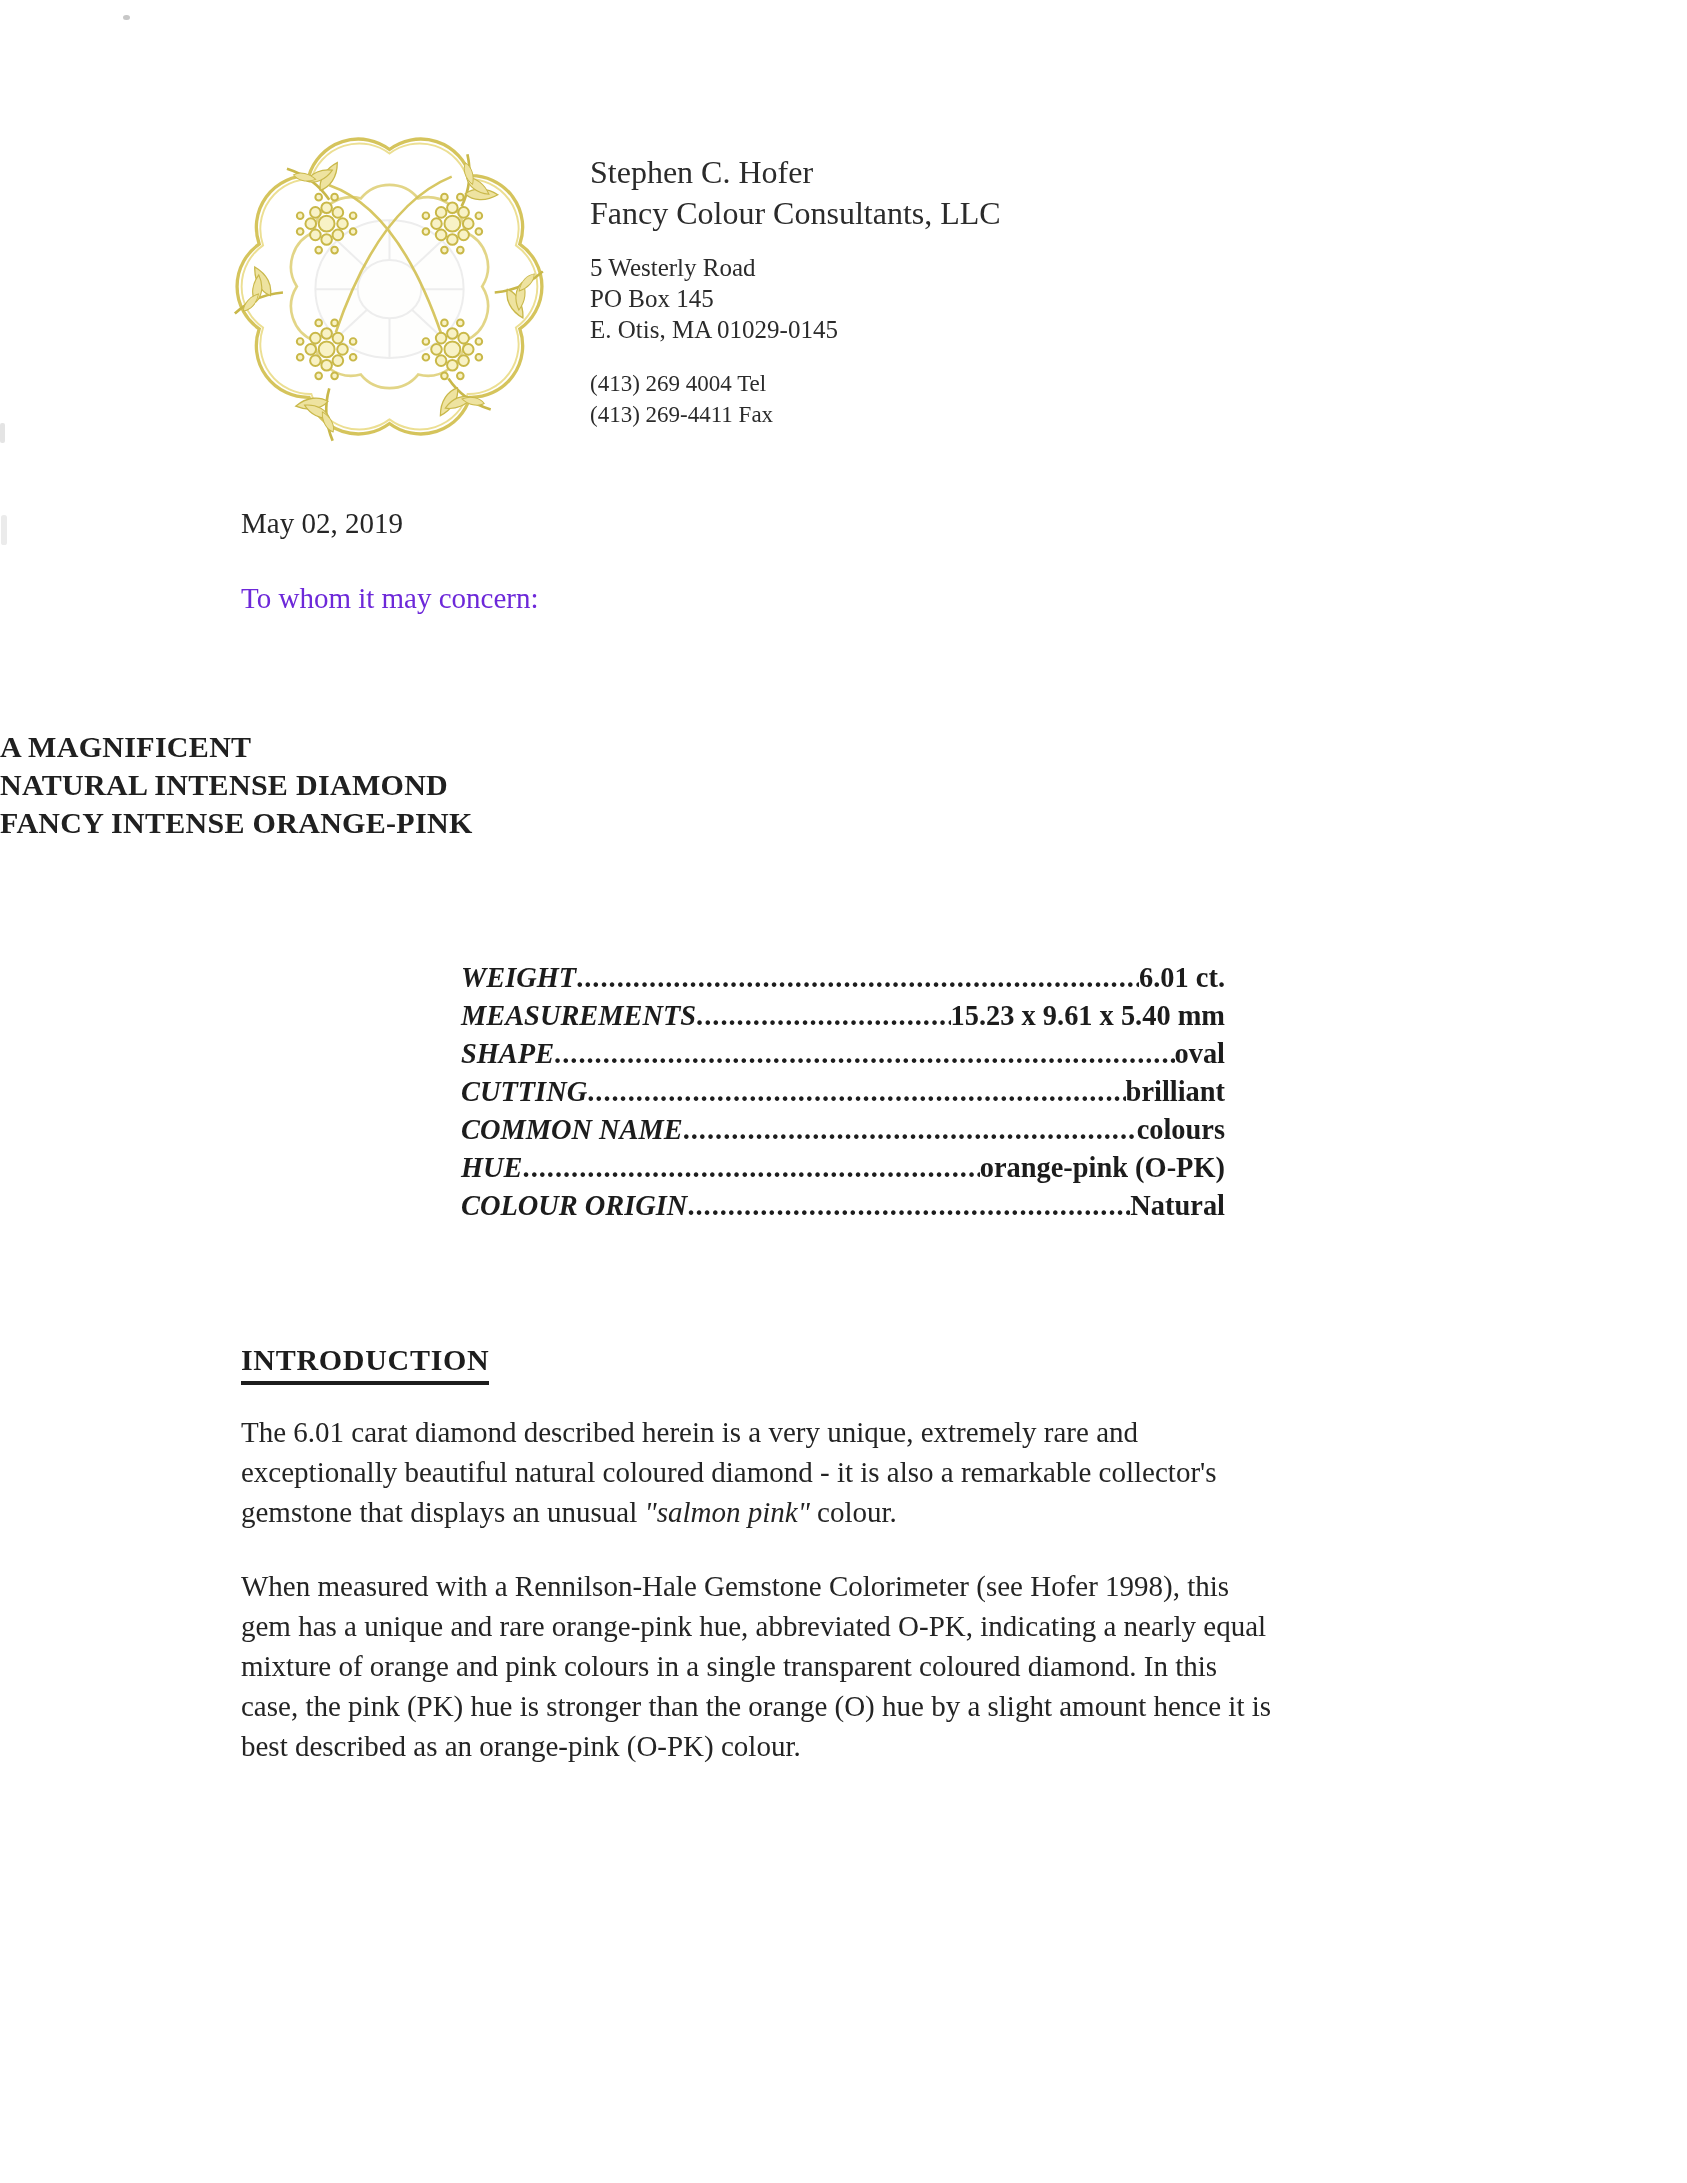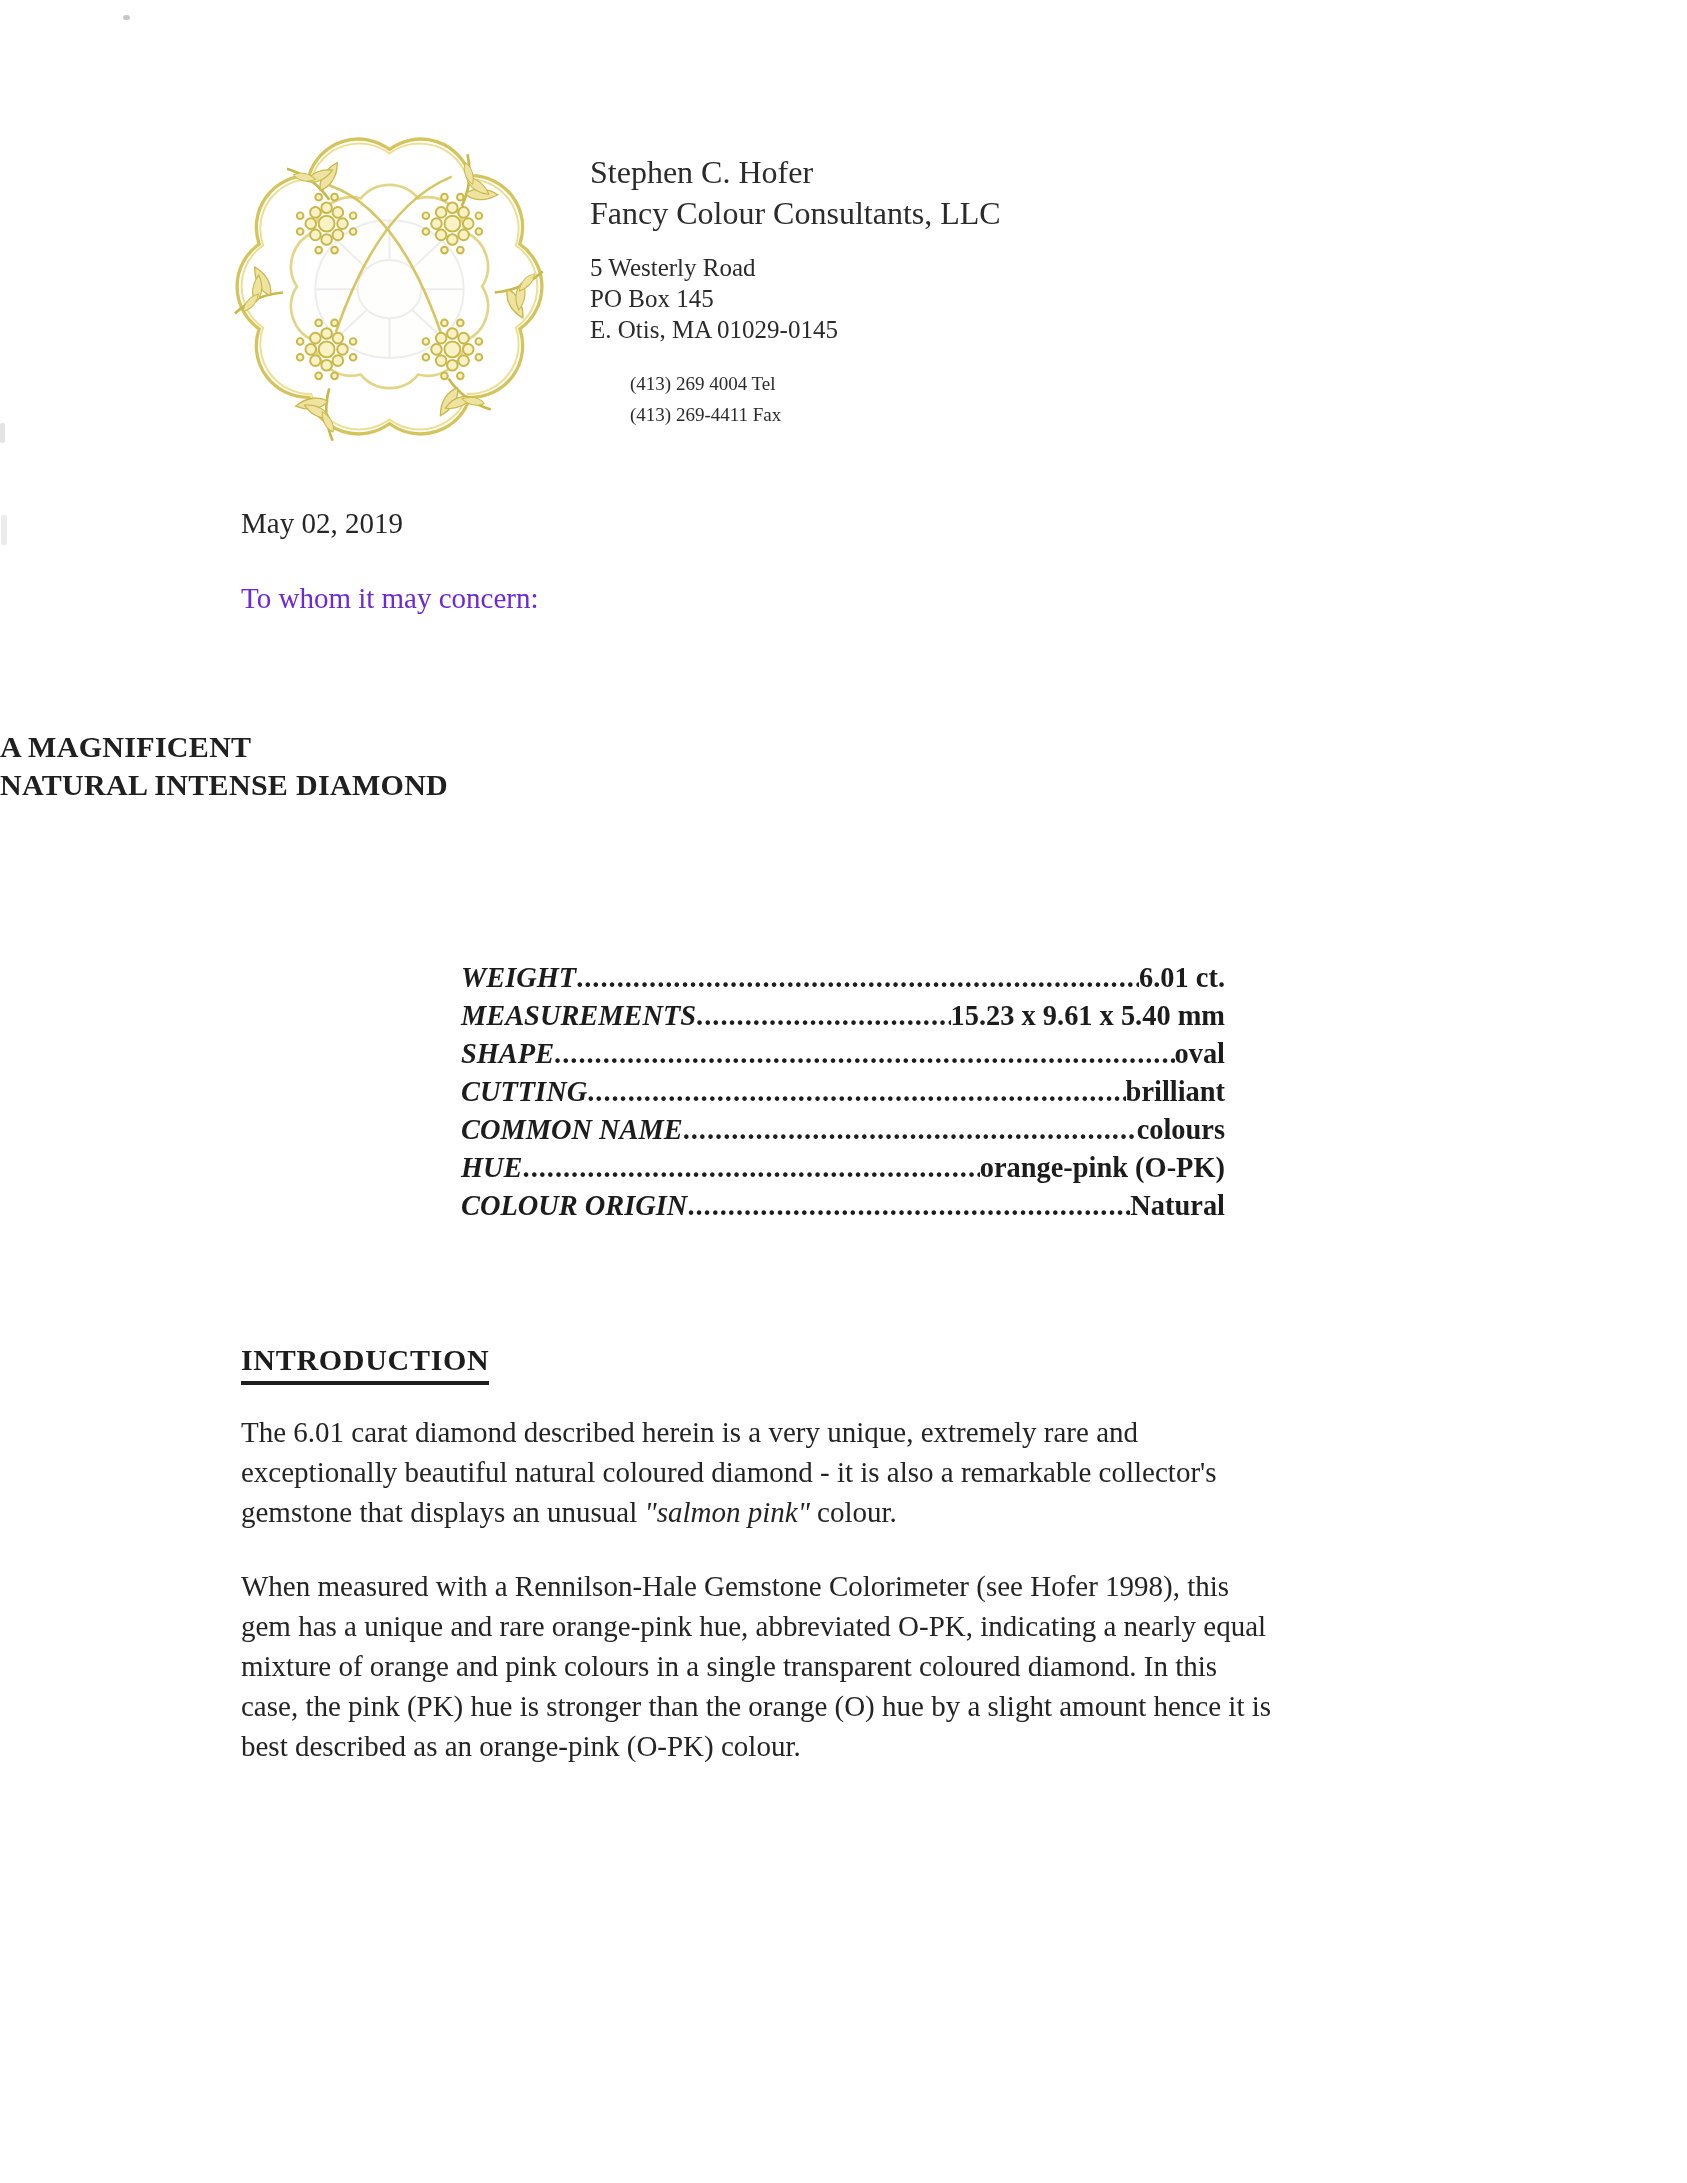--- a/index.html
+++ b/index.html
@@ -32,21 +32,21 @@
   .lh-names {
     position: absolute; left: 590px; top: 152px;
     font-size: 32px; line-height: 41px; color: #2b2b2b; white-space: nowrap;
   }
   .lh-address {
     position: absolute; left: 590px; top: 252px;
     font-size: 25px; line-height: 31px; color: #2b2b2b; white-space: nowrap;
   }
   .lh-phones {
     position: absolute; left: 590px; top: 368px;
-    font-size: 19px; line-height: 31px; color: #2b2b2b; white-space: nowrap; margin-left: 40px;
+    font-size: 23px; line-height: 31px; color: #2b2b2b; white-space: nowrap;
   }
   .date-line { position: absolute; left: 241px; top: 505px; font-size: 29px; line-height: 37px; color: #262626; }
   .salutation { position: absolute; left: 241px; top: 580px; font-size: 29px; line-height: 37px; color: #6d28d9; }
   .title-block {
     position: absolute; left: 0; top: 728px; width: 1687px;
     text-align: left; font-weight: bold; font-size: 30px; line-height: 38px;
     color: #202020; letter-spacing: 0.3px;
   }
   .spec-table {
     position: absolute; left: 461px; top: 959px; width: 764px;
@@ -158,20 +158,21 @@
     <div>(413) 269 4004 Tel</div>
     <div>(413) 269-4411 Fax</div>
   </div>
 
   <div class="date-line">May 02, 2019</div>
   <div class="salutation">To whom it may concern:</div>
 
   <div class="title-block">
     <div>A MAGNIFICENT</div>
     <div>NATURAL INTENSE DIAMOND</div>
+    <div>FANCY INTENSE ORANGE-PINK</div>
   </div>
 
   <div class="spec-table">
     <div class="spec-row">
       <span class="spec-label">WEIGHT</span>
         <span class="spec-dots"></span>
         <span class="spec-value">6.01 ct.</span>
     </div>
     <div class="spec-row">
       <span class="spec-label">MEASUREMENTS</span>

